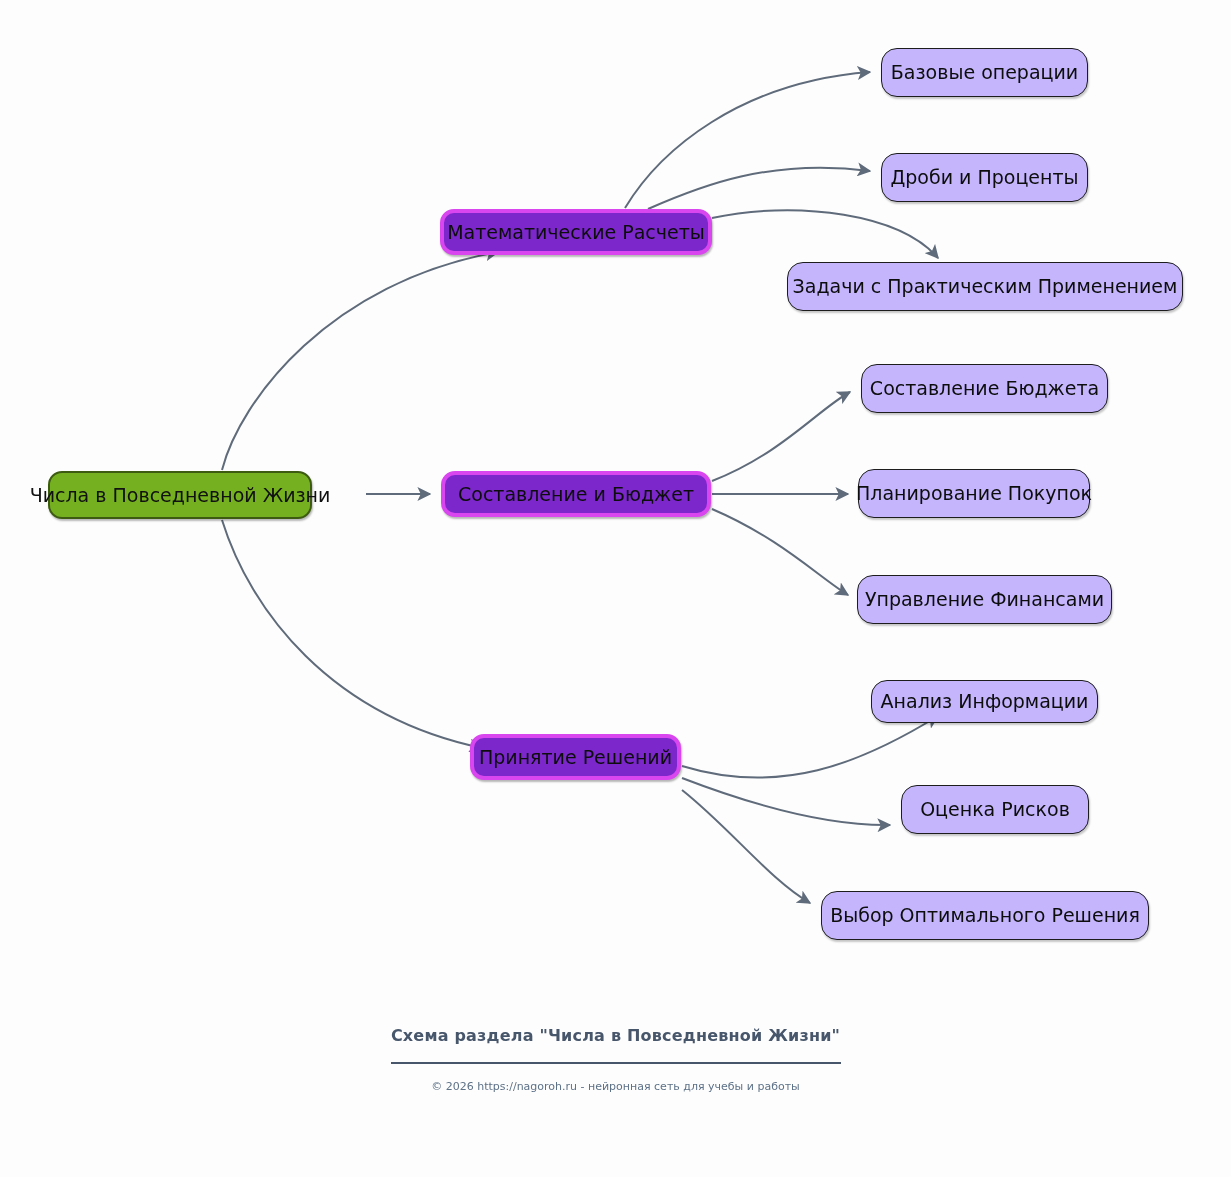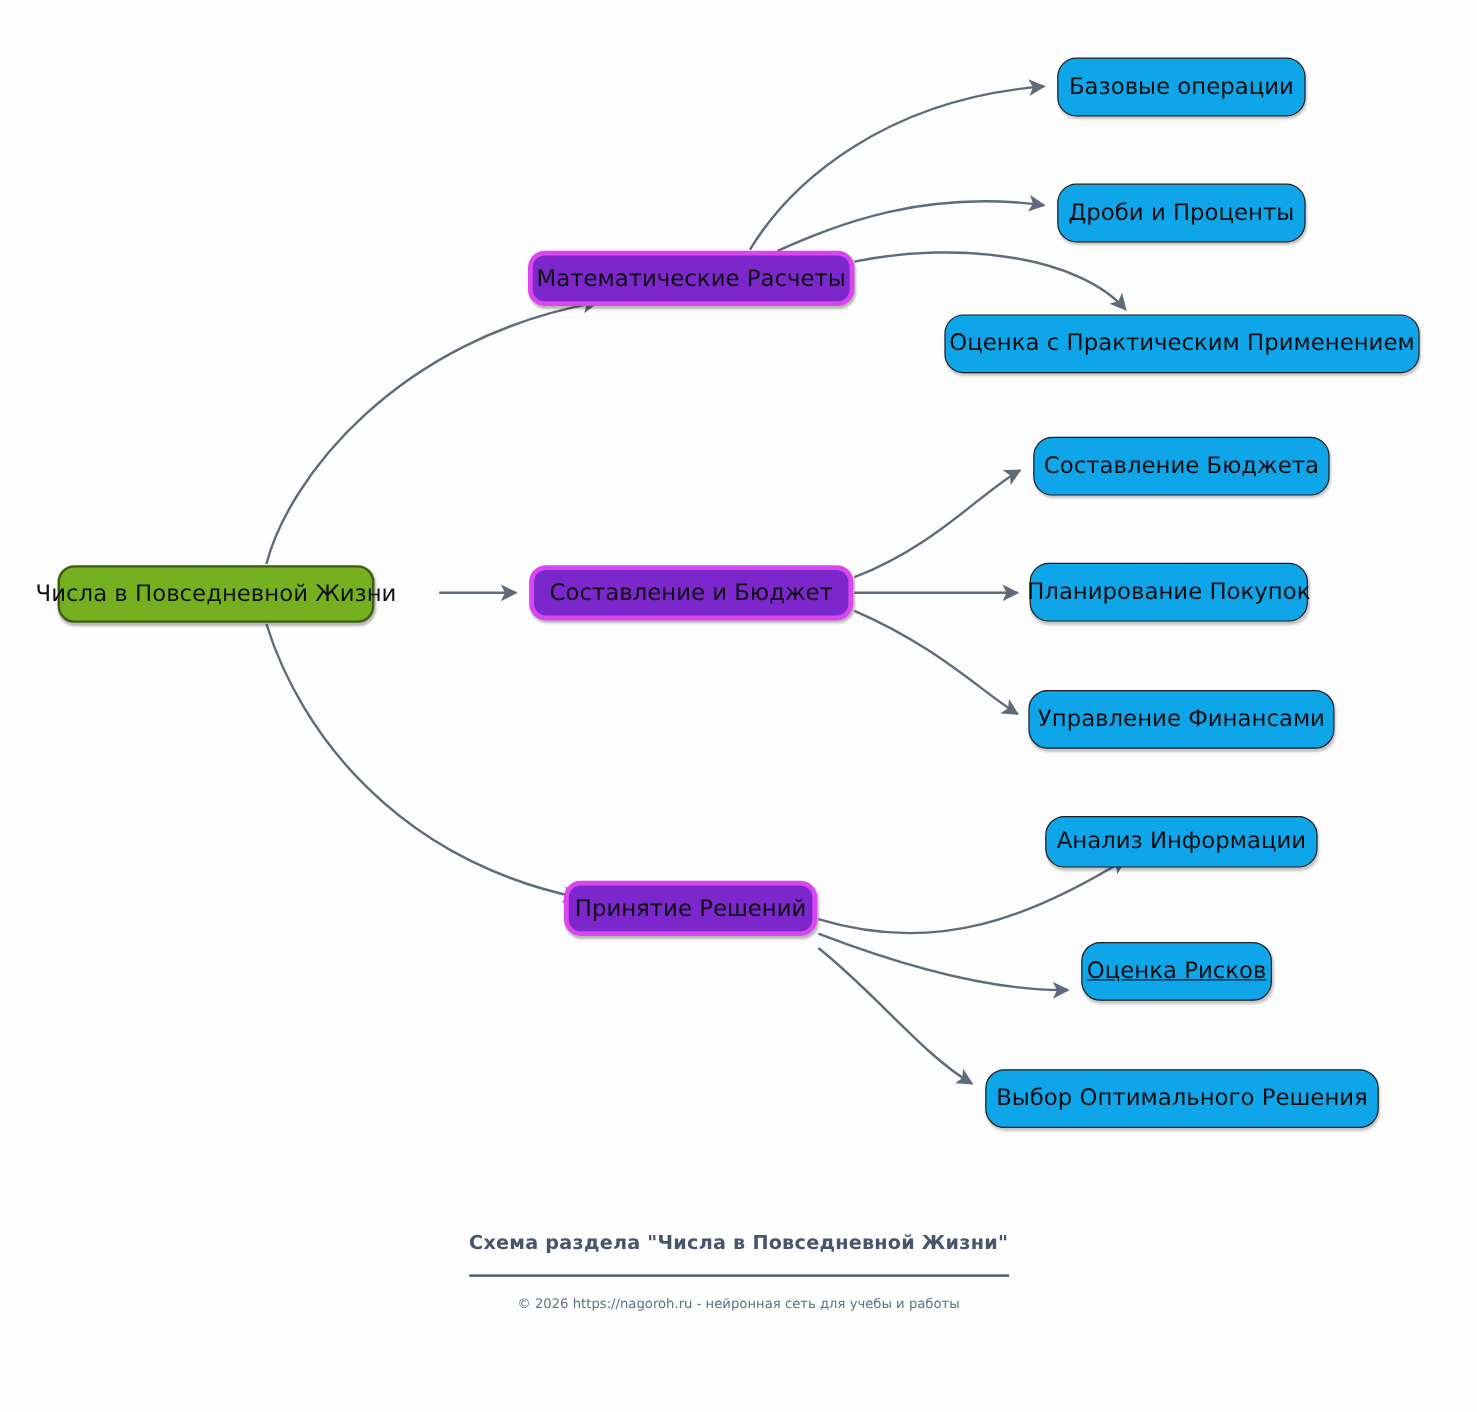--- a/index.html
+++ b/index.html
@@ -42,21 +42,21 @@
   }
   .node-branch {
     background: #7b27cc;
     border: 4px solid #d946ef;
     border-radius: 14px;
     color: #0d0d0d;
     font-size: 19px;
     box-shadow: 1px 2px 2px rgba(0,0,0,0.28);
   }
   .node-leaf {
-    background: #0ea5e9;
+    background: #c4b5fd;
     border: 1.6px solid #1d1d1d;
     border-radius: 16px;
     color: #0d0d0d;
     font-size: 19px;
     box-shadow: 1px 2px 2px rgba(0,0,0,0.22);
   }
   #footer {
     position: absolute;
     left: 0;
     width: 1231px;
@@ -111,35 +111,35 @@
   </svg>
 
   <div class="node node-root" style="left:48px; top:471px; width:264px; height:48px;">Числа в Повседневной Жизни</div>
 
   <div class="node node-branch" style="left:440px; top:209px; width:272px; height:46px;">Математические Расчеты</div>
 
   <div class="node node-leaf" style="left:881px; top:48px; width:207px; height:49px;">Базовые операции</div>
 
   <div class="node node-leaf" style="left:881px; top:153px; width:207px; height:49px;">Дроби и Проценты</div>
 
-  <div class="node node-leaf" style="left:787px; top:262px; width:396px; height:49px;">Оценка с Практическим Применением</div>
+  <div class="node node-leaf" style="left:787px; top:262px; width:396px; height:49px;">Задачи с Практическим Применением</div>
 
   <div class="node node-branch" style="left:441px; top:471px; width:270px; height:46px;">Составление и Бюджет</div>
 
   <div class="node node-leaf" style="left:861px; top:364px; width:247px; height:49px;">Составление Бюджета</div>
 
   <div class="node node-leaf" style="left:858px; top:469px; width:232px; height:49px;">Планирование Покупок</div>
 
   <div class="node node-leaf" style="left:857px; top:575px; width:255px; height:49px;">Управление Финансами</div>
 
   <div class="node node-branch" style="left:470px; top:734px; width:211px; height:46px;">Принятие Решений</div>
 
   <div class="node node-leaf" style="left:871px; top:680px; width:227px; height:43px;">Анализ Информации</div>
 
-  <div class="node node-leaf" style="left:901px; top:785px; width:159px; height:49px;text-decoration:underline;">Оценка Рисков</div>
+  <div class="node node-leaf" style="left:901px; top:785px; width:188px; height:49px;">Оценка Рисков</div>
 
   <div class="node node-leaf" style="left:821px; top:891px; width:328px; height:49px;">Выбор Оптимального Решения</div>
 
   <div id="footer" style="top:1026px;">
     <div class="footer-caption">Схема раздела "Числа в Повседневной Жизни"</div>
     <div class="footer-divider"></div>
     <div class="footer-copyright">© 2026 https://nagoroh.ru - нейронная сеть для учебы и работы</div>
   </div>
 
 </div>

